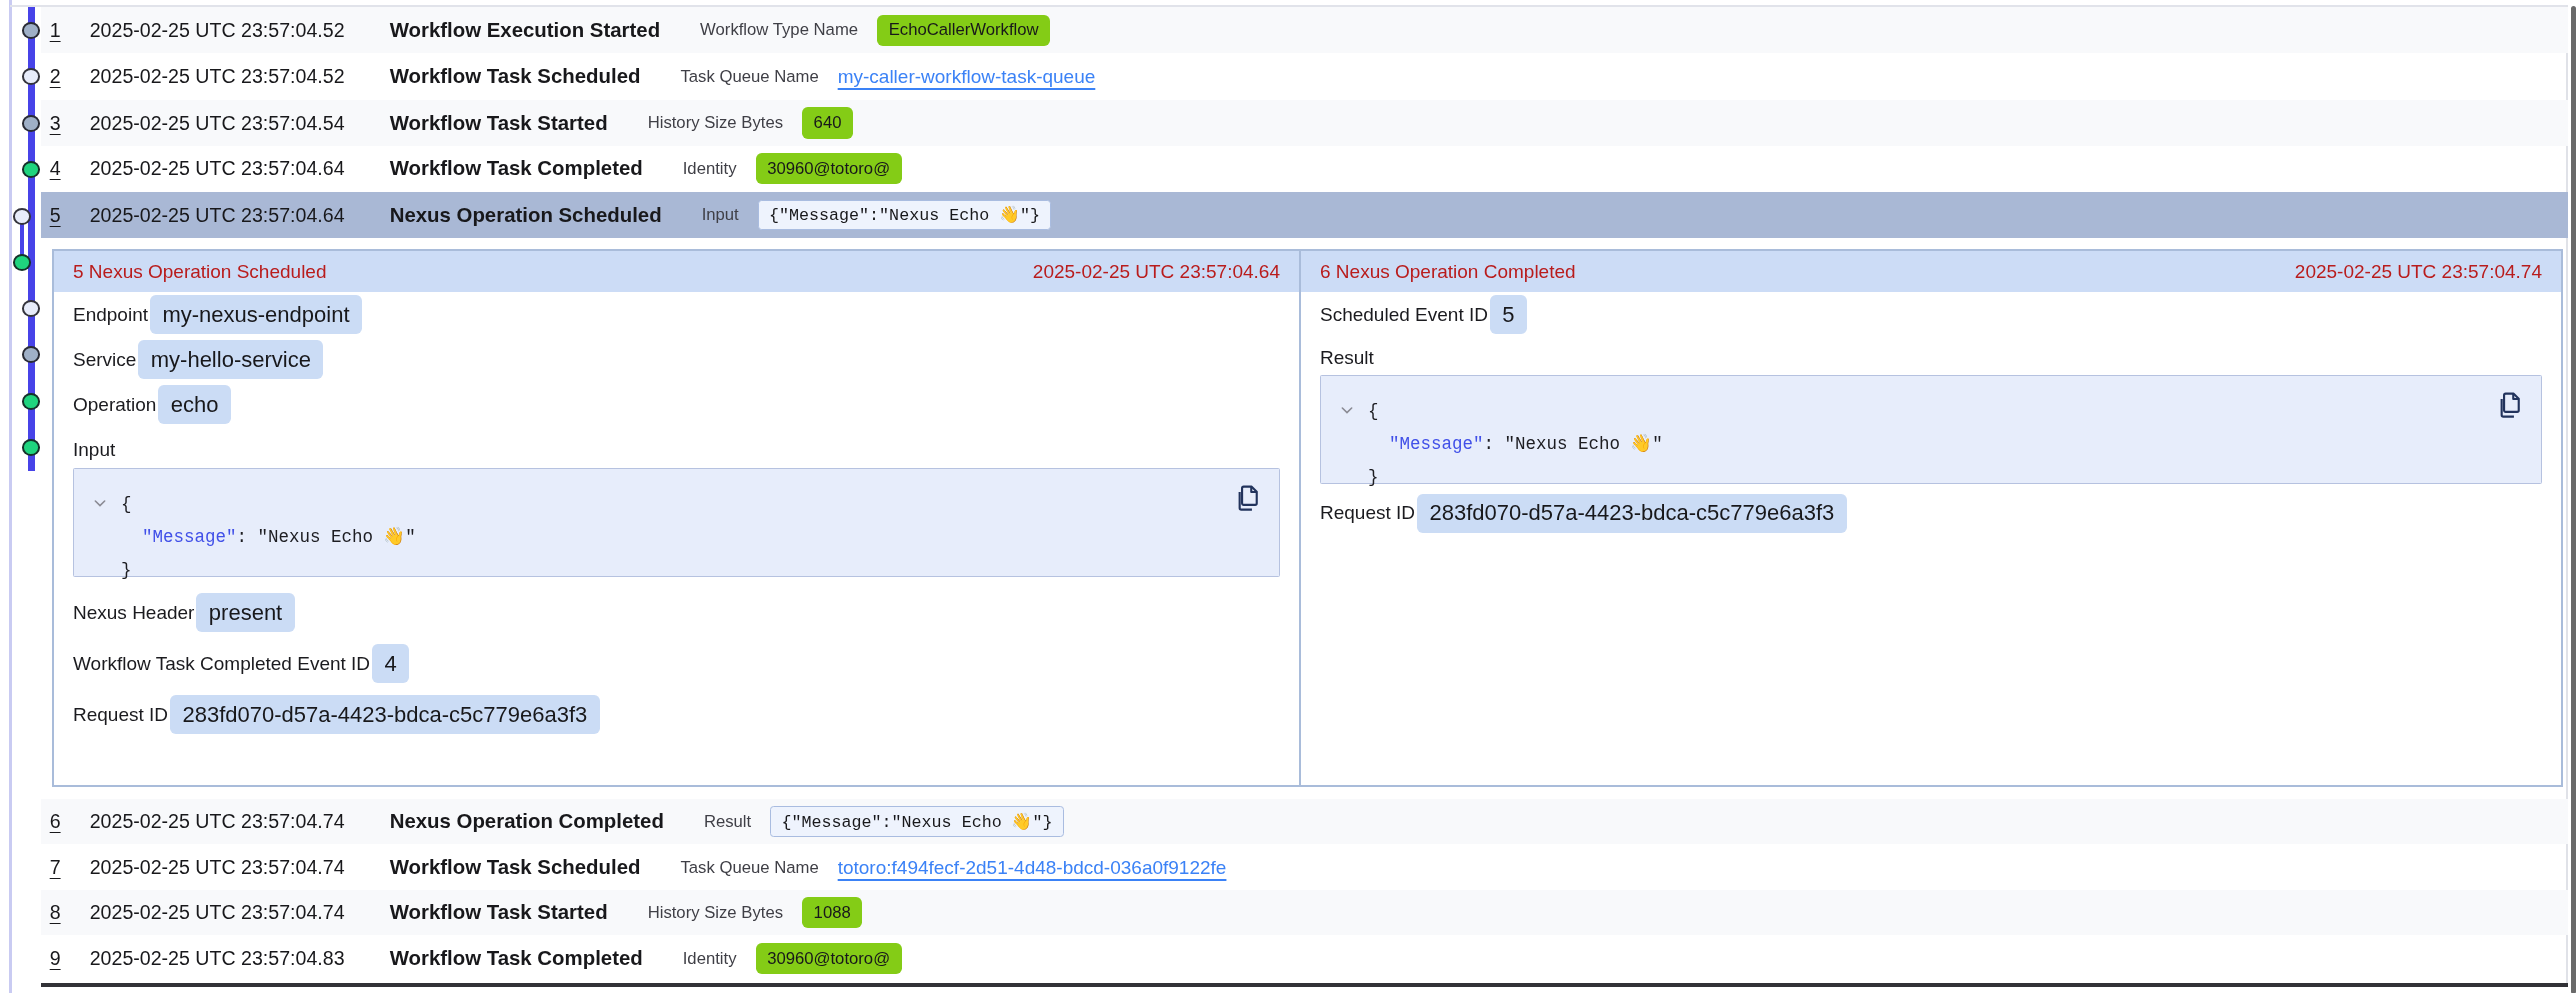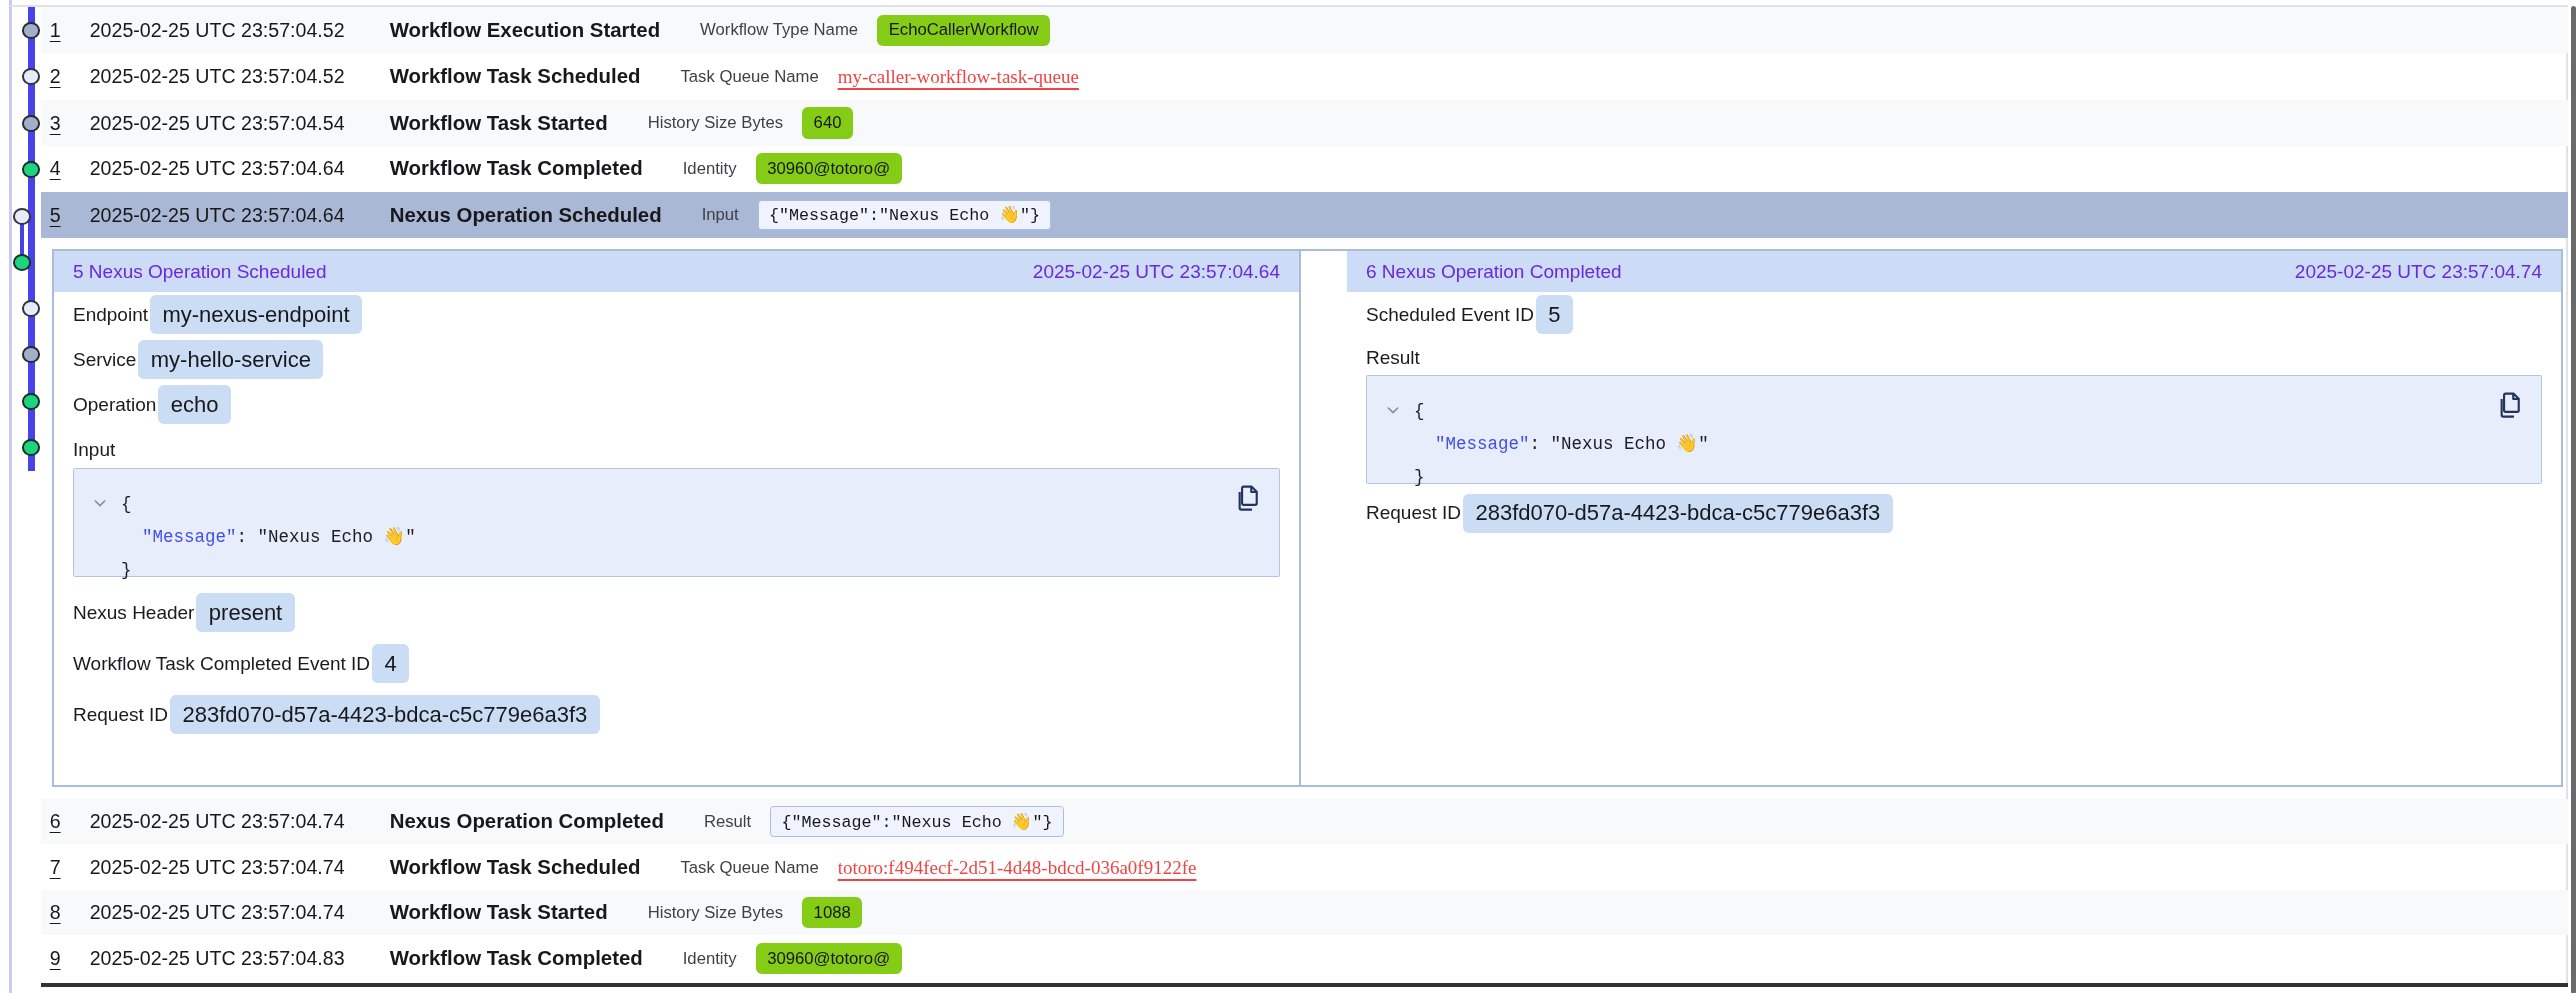--- a/index.html
+++ b/index.html
@@ -26,31 +26,31 @@
   .row { position:absolute; left:41px; width:2527px; display:flex; align-items:center; padding-left:8.7px; }
   .row.odd { background:#f8f9fb; }
   .row.selected { background:#a9b8d5; }
   .num  { font-size:19.6px; color:#18181b; text-decoration:underline; text-underline-offset:4.4px; width:40px; flex:0 0 40px; }
   .time { font-size:19.6px; color:#18181b; width:300px; flex:0 0 300px; }
   .name { font-size:20.4px; font-weight:700; color:#18181b; margin-right:40px; white-space:nowrap; }
   .attr-label { font-size:16.7px; color:#3f3f46; margin-right:19px; white-space:nowrap; }
   .badge { background:#84cc16; border-radius:5.8px; padding:5.8px 11.6px; font-size:16.7px; color:#18181b; white-space:nowrap; }
   .codebadge { background:#eef3fd; border:1.5px solid #a9bce0; border-radius:3.6px; padding:4.4px 10.2px;
     font-family:"Liberation Mono", monospace; font-size:16.7px; color:#18181b; white-space:nowrap; }
-  .qlink { font-size:19px; color:#ef4444; text-decoration:underline; text-underline-offset:5.1px;
-    text-decoration-thickness:1.5px; white-space:nowrap;font-family:Liberation Serif, serif; }
+  .qlink { font-size:19px; color:#3b82f6; text-decoration:underline; text-underline-offset:5.1px;
+    text-decoration-thickness:1.5px; white-space:nowrap; }
 
   
   .group { position:absolute; left:52px; top:249px; width:2511px; height:538px;
     border:2.2px solid #a9bcda; background:#ffffff; display:flex; }
   .panel { height:100%; }
   .panel.left  { width:1247px; border-right:2.2px solid #a9bcda; }
-  .panel.right { flex:1;margin-left:46px; }
+  .panel.right { flex:1; }
   .phead { height:41px; background:#ccdcf6; display:flex; align-items:center;
-    justify-content:space-between; padding:0 19px; font-size:19px; color:#6d28d9; }
+    justify-content:space-between; padding:0 19px; font-size:19px; color:#b91c1c; }
   .pbody { padding:0 19px; }
   .field { display:flex; align-items:center; gap:2px; font-size:19px; color:#1b1b1f; }
   .f62 { height:45px; } .f56 { height:41px; align-items:flex-end; padding-bottom:7.3px; }
   .f70 { height:51px; } .f80 { height:58px; } .f52 { height:38px; align-items:flex-end; padding-bottom:5.8px; }
   .pbadge { background:#cbdcf5; border-radius:5.8px; padding:6.5px 12.4px; font-size:22px; color:#18181b; white-space:nowrap; }
   .id-link { font-size:19px; color:#18181b; text-decoration:underline; text-underline-offset:5.8px;
     text-decoration-thickness:1.5px; }
 
   
   .codeblock { position:relative; height:109px; background:#e7edfb; border:1.5px solid #b6c2e0;

